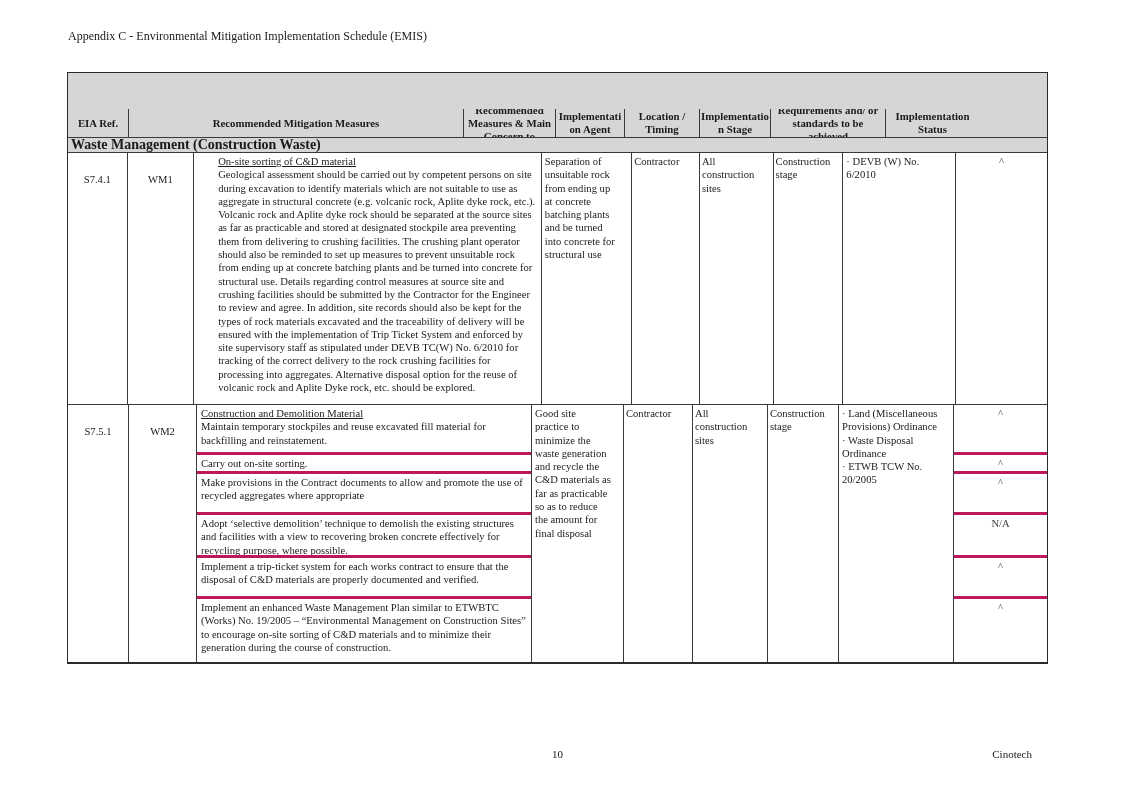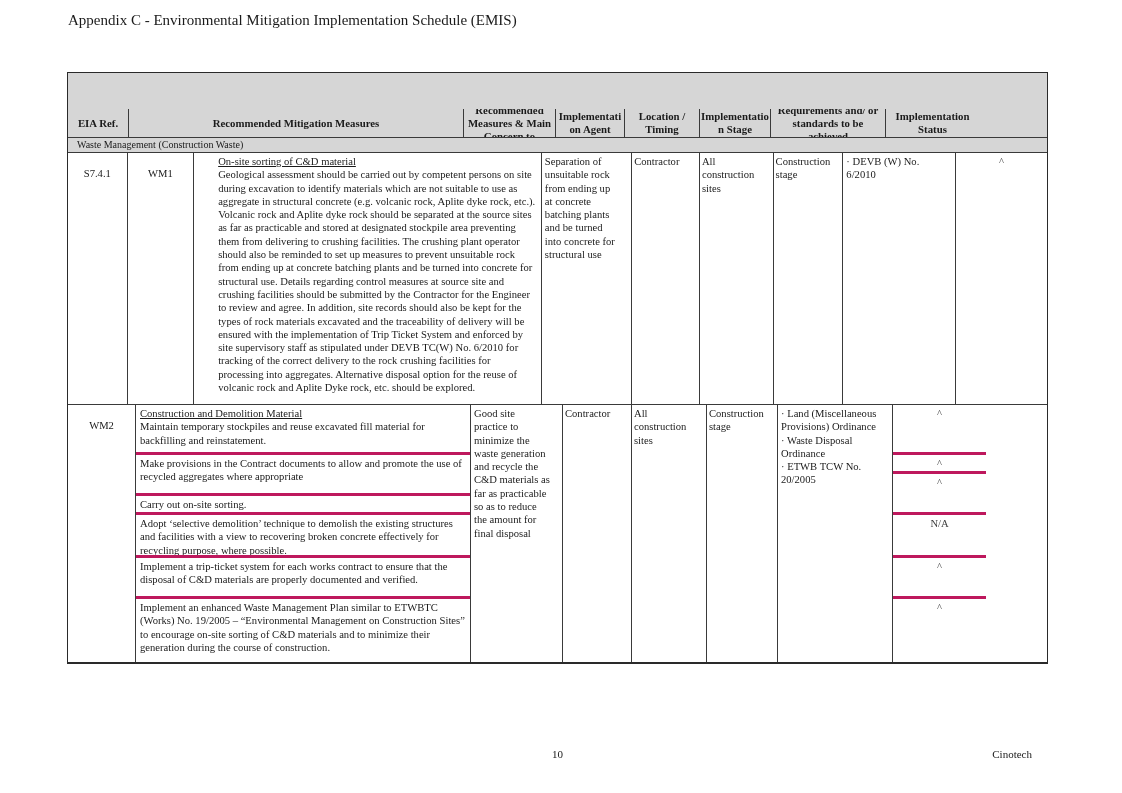--- a/index.html
+++ b/index.html
@@ -3,22 +3,22 @@
 <meta charset="utf-8">
 <style>
   * { margin: 0; padding: 0; box-sizing: border-box; }
   html, body { background: #ffffff; }
   body {
     width: 1122px; height: 793px; position: relative; overflow: hidden;
     font-family: "Liberation Serif", "DejaVu Serif", serif;
     color: #1a1a1a;
   }
   .doc-title {
-    position: absolute; left: 68px; top: 14px;
-    font-size: 15px; line-height: 13px;
+    position: absolute; left: 68px; top: 30px;
+    font-size: 12px; line-height: 13px;
   }
   .emis-table {
     position: absolute; left: 67px; top: 72px; width: 981px;
     border: 1px solid #2a2a2a; border-bottom-width: 2px;
     font-size: 10.6px; line-height: 13.3px;
   }
   .trow { display: flex; flex-direction: row; width: 100%; border-bottom: 1px solid #3a3a3a; }
   .trow:last-child { border-bottom: none; }
   .cell { border-right: 1px solid #3a3a3a; overflow: hidden; }
   .cell:last-child { border-right: none; }
@@ -33,26 +33,26 @@
   .c7 { width: 115px; }  
   .c8 { width: 93px; }   
   .header-row { height: 65px; background: #d6d6d6; }
   .header-row .cell {
     display: flex; align-items: center; justify-content: center;
     text-align: center; font-weight: bold; white-space: pre-line;
     font-size: 10.8px; line-height: 13px; padding: 1px 2px; margin-top: 36px;
   }
   .section-row { height: 15px; background: #d6d6d6; }
   .section-cell {
-    width: 100%; font-weight: normal; padding: 0 9px;
-    line-height: 14px; font-size: 10px;
+    width: 100%; font-weight: bold; padding: 0 3px;
+    line-height: 14px; font-size: 14px;
   }
   .wm1-row { height: 252px; }
   .wm2-row { height: 257px; }
-  .refcell { text-align: center; padding-top: 14px; }
+  .refcell { text-align: center; padding-top: 20px; }
   .measures-cell { padding: 2px 4px 0 4px; margin-left: 20px; }
   .u { text-decoration: underline; display: block; }
   .objectives-cell, .req-cell { padding: 2px 11px 0 3px; }
   .req-cell { white-space: pre-line; }
   .centercell { padding: 2px 12px 0 2px; }
   .statuscell { text-align: center; padding-top: 2px; color: #3d3d3d; }
   .subcol { display: flex; flex-direction: column; padding: 0; }
   .subcell { border-bottom: 3px solid #be185d; flex: none; overflow: hidden; }
   .subcell:last-child { border-bottom: none; }
   .measure-sub { padding: 2px 4px 0 4px; }
@@ -105,31 +105,32 @@
     </div>
     <div class="cell c3 objectives-cell">Separation of unsuitable rock from ending up at concrete batching plants and be turned into concrete for structural use</div>
     <div class="cell c4 centercell">Contractor</div>
     <div class="cell c5 centercell">All construction sites</div>
     <div class="cell c6 centercell">Construction stage</div>
     <div class="cell c7 req-cell">· DEVB (W) No. 6/2010</div>
     <div class="cell c8 statuscell">^</div>
   </div>
 
   <div class="trow wm2-row">
+    <div class="cell c0 refcell">S7.5.1</div>
     <div class="cell c1 refcell">WM2</div>
     <div class="cell c2 subcol" id="wm2-measures">
         <div class="subcell measure-sub" style="height: 50px;">
           <span class="u">Construction and Demolition Material</span>
           <div>Maintain temporary stockpiles and reuse excavated fill material for backfilling and reinstatement.</div>
         </div>
+        <div class="subcell measure-sub" style="height: 19px;">
+          <div>Carry out on-site sorting.</div>
+        </div>
         <div class="subcell measure-sub" style="height: 41px;">
           <div>Make provisions in the Contract documents to allow and promote the use of recycled aggregates where appropriate</div>
-        </div>
-        <div class="subcell measure-sub" style="height: 19px;">
-          <div>Carry out on-site sorting.</div>
         </div>
         <div class="subcell measure-sub" style="height: 43px;">
           <div>Adopt ‘selective demolition’ technique to demolish the existing structures and facilities with a view to recovering broken concrete effectively for recycling purpose, where possible.</div>
         </div>
         <div class="subcell measure-sub" style="height: 41px;">
           <div>Implement a trip-ticket system for each works contract to ensure that the disposal of C&amp;D materials are properly documented and verified.</div>
         </div>
         <div class="subcell measure-sub" style="height: 63px;">
           <div>Implement an enhanced Waste Management Plan similar to ETWBTC (Works) No. 19/2005 – “Environmental Management on Construction Sites” to encourage on-site sorting of C&amp;D materials and to minimize their generation during the course of construction.</div>
         </div>

